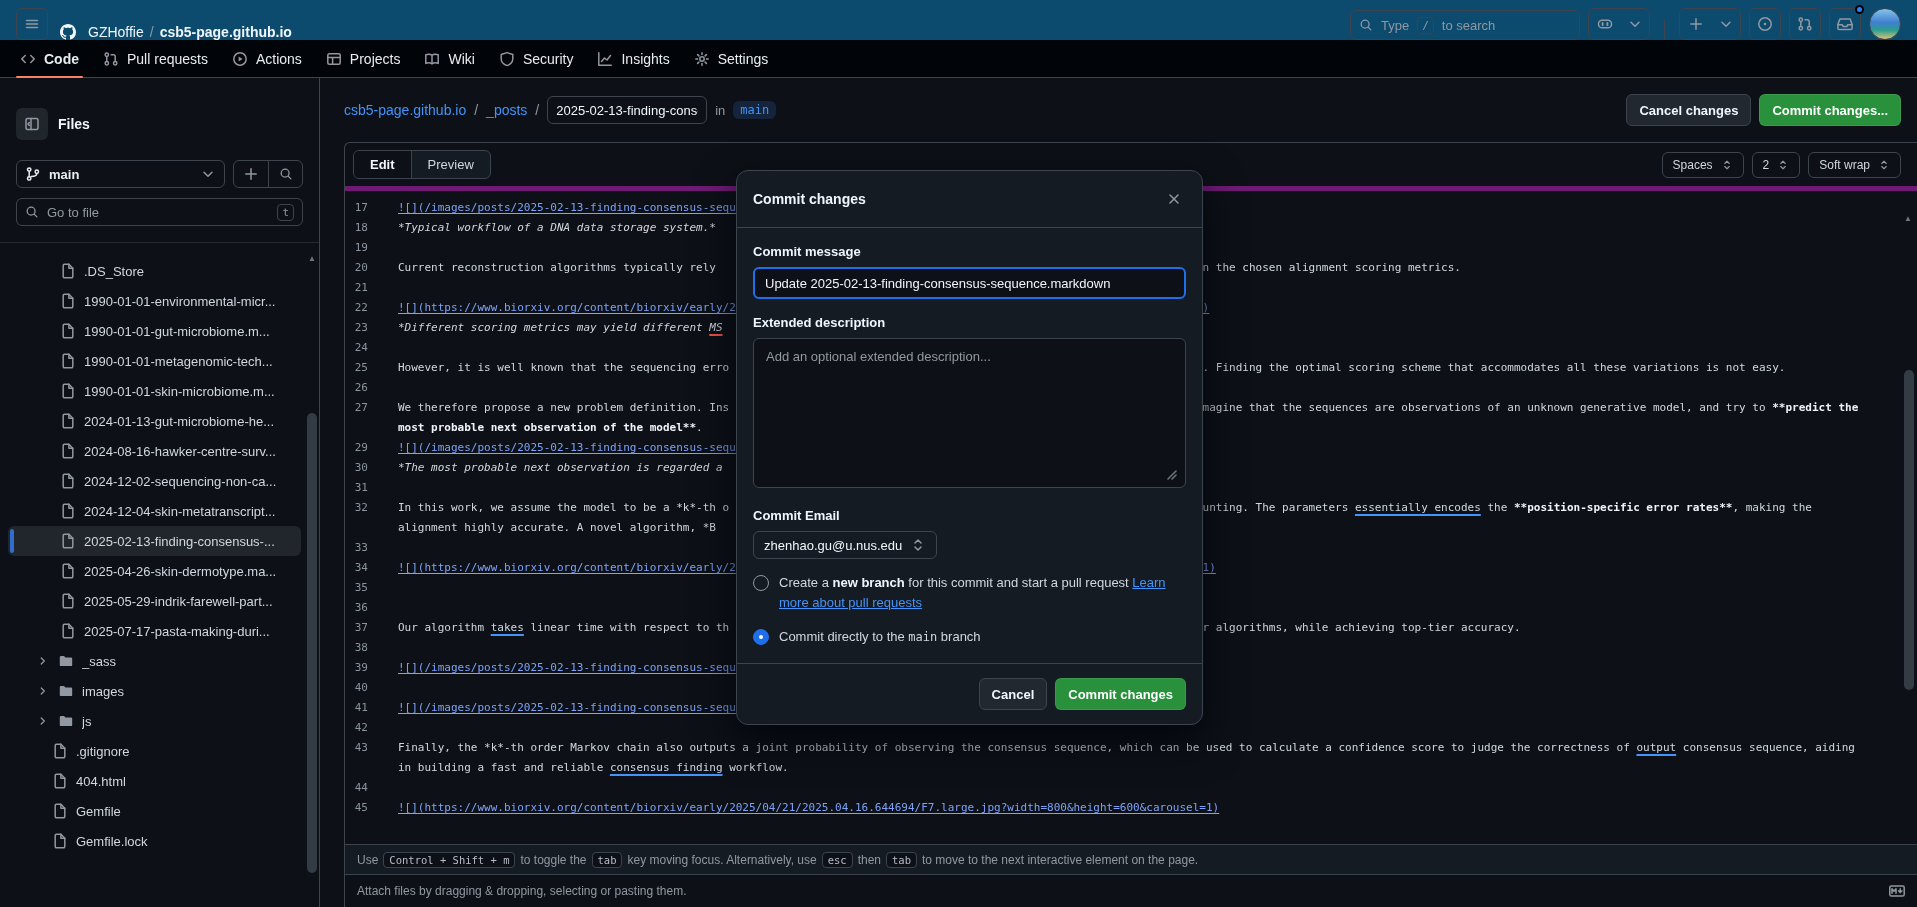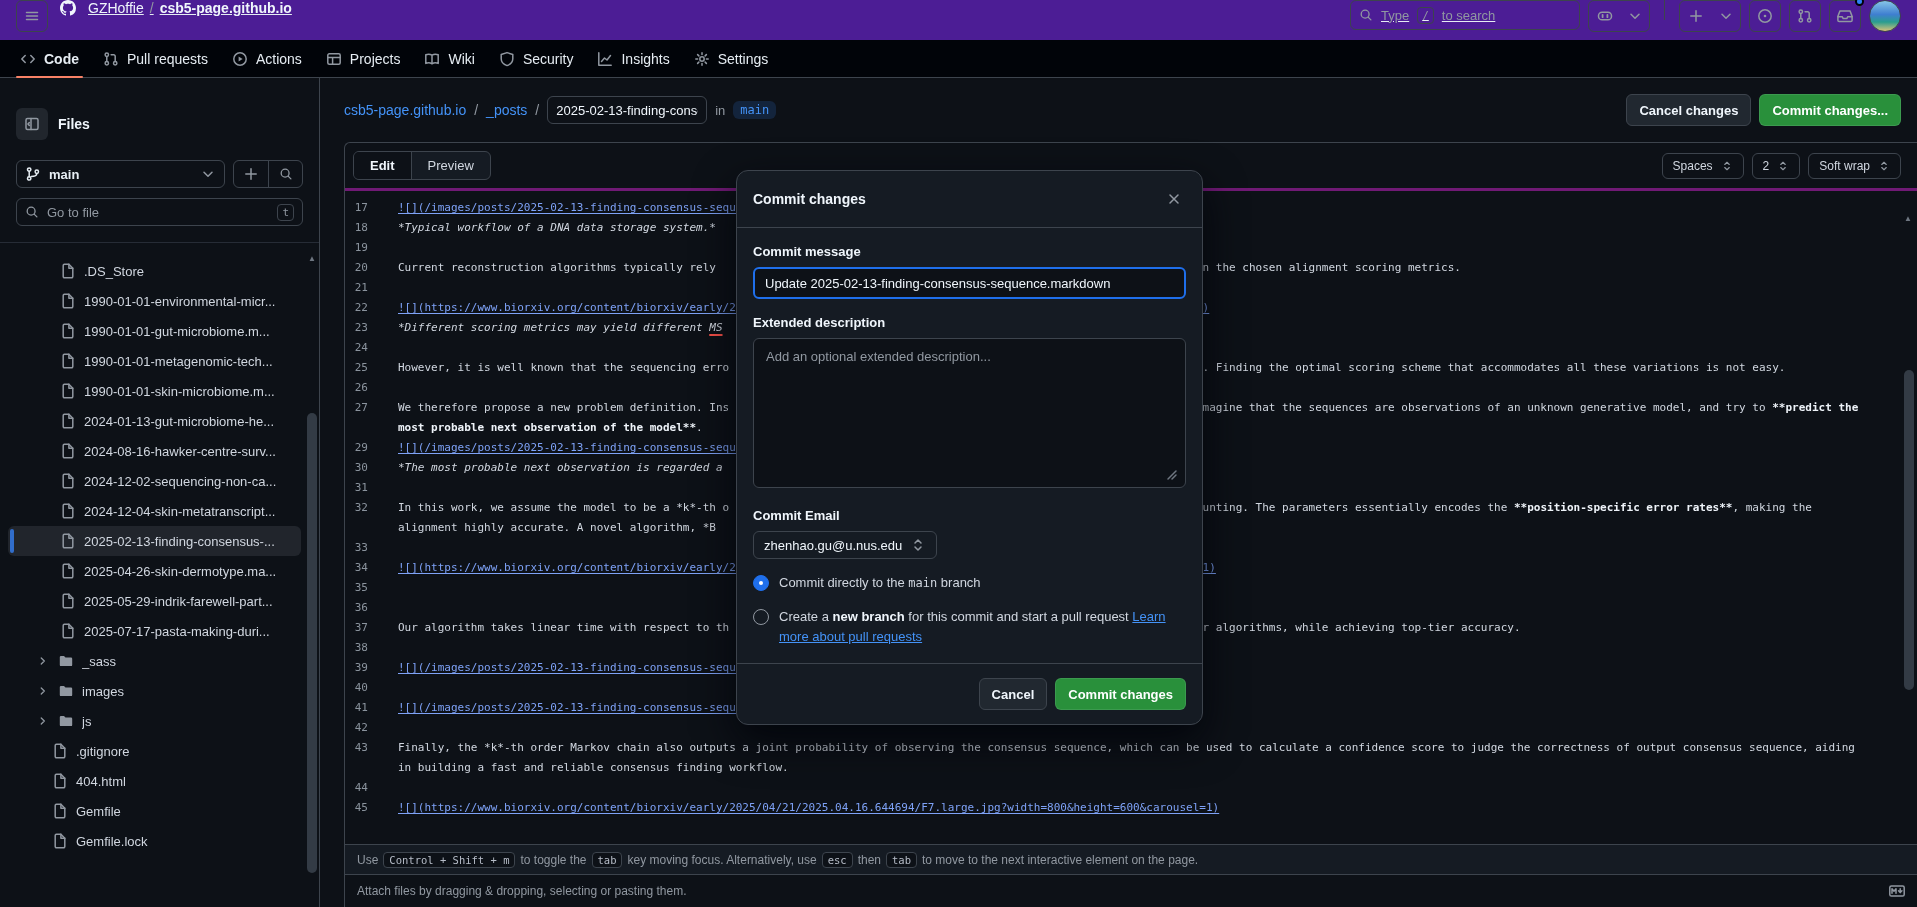--- a/index.html
+++ b/index.html
@@ -2,21 +2,21 @@
 <html><head>
 <meta charset="utf-8">
 <style>
   * { margin:0; padding:0; box-sizing:border-box; }
   html,body { width:1917px; height:907px; overflow:hidden; background:#0d1117;
     font-family:"Liberation Sans","DejaVu Sans",sans-serif; color:#e6edf3; }
   svg { display:block; }
   button { font-family:inherit; cursor:pointer; }
 
   
-  .topbar { height:40px; background:#4c1d95; display:flex; align-items:flex-start; padding:0 16px; gap:8px;text-decoration:underline; }
+  .topbar { height:40px; background:#0c4a6e; display:flex; align-items:flex-end; padding:0 16px; gap:8px; }
   .icon-btn { width:32px; height:32px; border:1px solid #3d444d; border-radius:6px; background:transparent;
     color:#9198a1; display:flex; align-items:center; justify-content:center; flex:none; }
   .gh-logo { color:#f0f6fc; margin:0 4px; }
   .ctx { display:flex; align-items:center; gap:6px; font-size:14px; white-space:nowrap; }
   .ctx .owner { color:#f0f6fc; }
   .ctx .sep { color:#9198a1; }
   .ctx .repo { color:#f0f6fc; font-weight:600; }
   .search { margin-left:auto; width:230px; height:30px; border:1px solid #3d444d; border-radius:6px;
     display:flex; align-items:center; gap:8px; padding:0 8px; color:#9198a1; font-size:13px; }
   .kbd { border:1px solid #3d444d; border-radius:4px; padding:0 4px; font-size:11px; line-height:15px;
@@ -87,41 +87,41 @@
   .badge { font-family:"DejaVu Sans Mono","Liberation Mono",monospace; font-size:12px; color:#4493f8;
     background:rgba(56,139,253,.16); border-radius:6px; padding:2px 7px; }
   .crumb-actions { margin-left:auto; display:flex; gap:8px; }
   .btn { height:32px; border-radius:6px; font-size:13px; font-weight:600; padding:0 12px;
     border:1px solid #3d444d; background:#212830; color:#f0f6fc; }
   .btn.green { background:#29903b; border-color:rgba(240,246,252,.1); color:#fff; }
 
   
   .panel { flex:1; min-height:0; margin-left:24px; border:1px solid #3d444d; border-right:none;
     border-bottom:none; border-radius:6px 0 0 0; display:flex; flex-direction:column; background:#0d1117; }
-  .toolbar { height:48px; flex:none; border-bottom:3px solid #701a75; display:flex; align-items:center;
+  .toolbar { height:48px; flex:none; border-bottom:5px solid #701a75; display:flex; align-items:center;
     padding:0 16px 0 8px; }
   .segmented { display:flex; border:1px solid #3d444d; border-radius:6px; overflow:hidden; background:#151b23; }
   .seg { border:none; background:transparent; color:#d1d7e0; font-size:13px; padding:6px 16px; }
   .seg.active { background:#0d1117; color:#f0f6fc; font-weight:700; border-right:1px solid #3d444d; }
   .ed-selects { margin-left:auto; display:flex; gap:8px; }
   .select-chip { display:inline-flex; align-items:center; gap:8px; border:1px solid #3d444d; border-radius:6px;
     padding:5px 10px; font-size:12px; color:#d1d7e0; background:transparent; }
   .select-chip .ud { color:#9198a1; }
 
   .code-area { position:relative; flex:1; min-height:0; overflow:hidden; padding-top:7px; }
   .crow { display:flex; height:20px; }
   .gut { flex:0 0 53px; padding-right:30px; text-align:right; font-family:"DejaVu Sans Mono","Liberation Mono",monospace;
     font-size:11px; line-height:20px; color:#8b949e; }
   .ctext { position:relative; flex:1; min-width:0; font-family:"DejaVu Sans Mono","Liberation Mono",monospace;
     font-size:11px; line-height:20px; color:#d1d7e0; white-space:pre; }
   .rfrag { position:absolute; left:798px; top:0; white-space:pre; }
   .s-link { color:#7ea2f7; text-decoration:underline; text-underline-offset:2px; }
   .s-em { font-style:italic; }
   .s-b { font-weight:700; color:#eef3f9; }
-  .s-ub { text-decoration-color:#4493f8; text-decoration-thickness:2px; text-underline-offset:3px; }
+  .s-ub { text-decoration:underline; text-decoration-color:#4493f8; text-decoration-thickness:2px; text-underline-offset:3px; }
   .s-ur { text-decoration:underline; text-decoration-color:#f85149; text-decoration-thickness:2px; text-underline-offset:3px; }
   .code-scroll-up { position:absolute; top:10px; right:4px; color:#6e7681; font-size:8px; }
 
   .hintbar { height:30px; flex:none; border-top:1px solid #3d444d; background:#151b23; display:flex;
     align-items:center; gap:5px; padding:0 12px; color:#9198a1; font-size:12px; white-space:nowrap; overflow:hidden; }
   .hint-kbd { border:1px solid #3d444d; border-radius:4px; padding:1px 5px; background:#0d1117;
     font-family:"DejaVu Sans Mono","Liberation Mono",monospace; font-size:10.5px; color:#b7bdc8; }
   .attachbar { height:33px; flex:none; border-top:1px solid #3d444d; background:#0d1117; display:flex;
     align-items:center; justify-content:space-between; padding:0 12px; color:#9198a1; font-size:12px; }
 
@@ -828,26 +828,26 @@
     <label class="m-label gap">Commit Email</label>
     <button class="select-chip" style="font-size:13px;color:#f0f6fc;">
       <span>zhenhao.gu@u.nus.edu</span>
       <span class="ud">
           <svg width="16" height="16" viewBox="0 0 16 16" fill="none" stroke="currentColor" stroke-width="1.5" stroke-linecap="round" stroke-linejoin="round">
             <path d="M5 6 8 3l3 3M5 10l3 3 3-3"></path>
           </svg>
         </span>
     </button>
     <div class="radio-row">
+      <span class="radio"></span>
+      <span id="radio2-label"><span class="">Create a </span><span class="seg-b">new branch</span><span class=""> for this commit and start a pull request </span><span class="seg-link">Learn more about pull requests</span></span>
+    </div>
+    <div class="radio-row">
       <span class="radio on"></span>
       <span id="radio1-label"><span class="">Commit directly to the </span><span class="seg-mono">main</span><span class=""> branch</span></span>
-    </div>
-    <div class="radio-row">
-      <span class="radio"></span>
-      <span id="radio2-label"><span class="">Create a </span><span class="seg-b">new branch</span><span class=""> for this commit and start a pull request </span><span class="seg-link">Learn more about pull requests</span></span>
     </div>
   </div>
   <div class="m-foot">
     <button class="btn">Cancel</button>
     <button class="btn green">Commit changes</button>
   </div>
 </div>
 
 <span class="code-scroll-up" style="position:fixed;right:5px;top:214px;">▲</span>
 <div style="position:fixed;right:3px;top:370px;width:10px;height:320px;background:#333b45;border-radius:5px;"></div>

